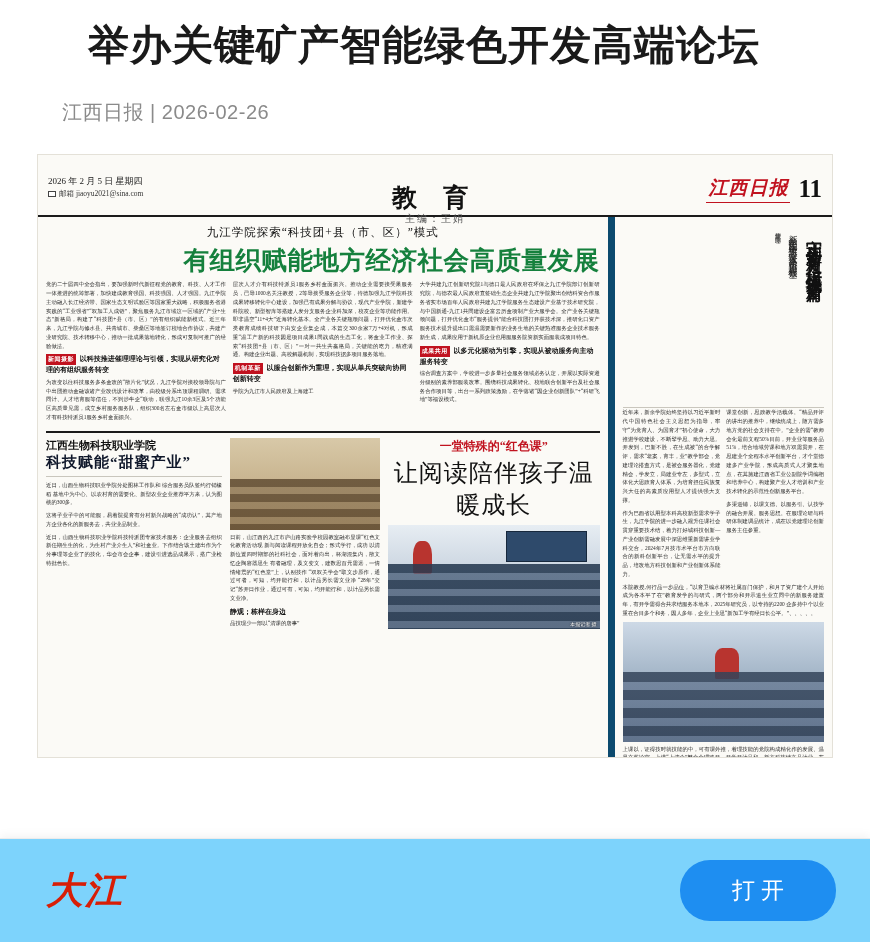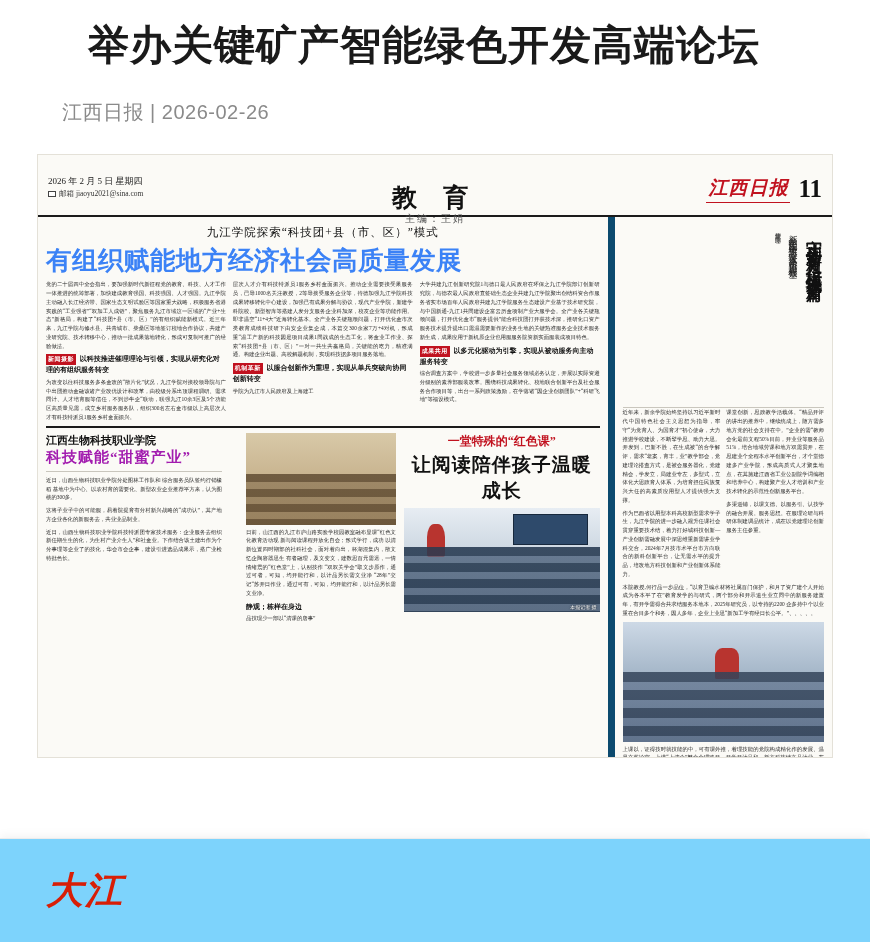--- a/index.html
+++ b/index.html
@@ -124,26 +124,26 @@
     padding: 6px 8px 0 8px;
   }
   .lead-kicker {
     text-align: center;
     font-size: 11.5px;
     color: #111;
     letter-spacing: 1px;
     margin-top: 2px;
   }
   .lead-head {
-    text-align: left;
+    text-align: right;
     font-size: 25.5px;
     font-weight: bold;
     letter-spacing: 0.5px;
     margin: 3px 0 2px 0;
-    color: #3b82f6;
+    color: #15803d;
   }
   .lead-byline {
     text-align: center;
     font-size: 7.5px;
     color: #333;
     border-bottom: 1px solid #c9c6bd;
     padding-bottom: 3px;
     margin-bottom: 4px;
   }
   .cols3 {
@@ -173,51 +173,52 @@
     font-size: 7px;
     font-weight: bold;
     color: #111;
     line-height: 1.5;
     margin: 3px 0 2px 0;
   }
   .hr-thin { border-top: 1px solid #c9c6bd; margin: 4px 0; }
   
   .bottom-row {
     display: flex;
-    gap: 24px;
+    gap: 8px;
+    margin-top: 5px;
     border-top: 2px solid #1b1b1b;
     padding-top: 5px;
   }
   .bl-left { width: 176px; }
   .bl-right { flex: 1; }
   .bl-head {
     font-size: 11px;
     font-weight: bold;
     line-height: 1.3;
     color: #111;
     margin-bottom: 1px;
   }
   .bl-head2 {
     font-size: 15px;
     font-weight: bold;
-    color: #a21caf;
+    color: #0f172a;
     letter-spacing: 1px;
     margin-bottom: 3px;
   }
   .redbar-title {
     text-align: center;
     font-size: 12px;
     font-weight: bold;
     color: #c1121f;
     margin-bottom: 2px;
   }
   .big-center-head {
     text-align: center;
-    font-size: 19px;
-    font-weight: bold;
+    font-size: 24px;
+    font-weight: normal;
     color: #111;
     letter-spacing: 1px;
     margin-bottom: 4px;
   }
   .photo {
     position: relative;
     width: 100%;
     height: 104px;
     background: linear-gradient(#8fa3b8, #6b7f96 55%, #4a5b70);
     overflow: hidden;
@@ -498,15 +499,16 @@
 
       </div>
 
     </div>
   </div>
 
   <div class="scrim"></div>
 
   <div class="appbar">
     <div class="brand">大江</div>
+    <button class="open-btn">打开</button>
   </div>
 
 </div>
 
 </body></html>

